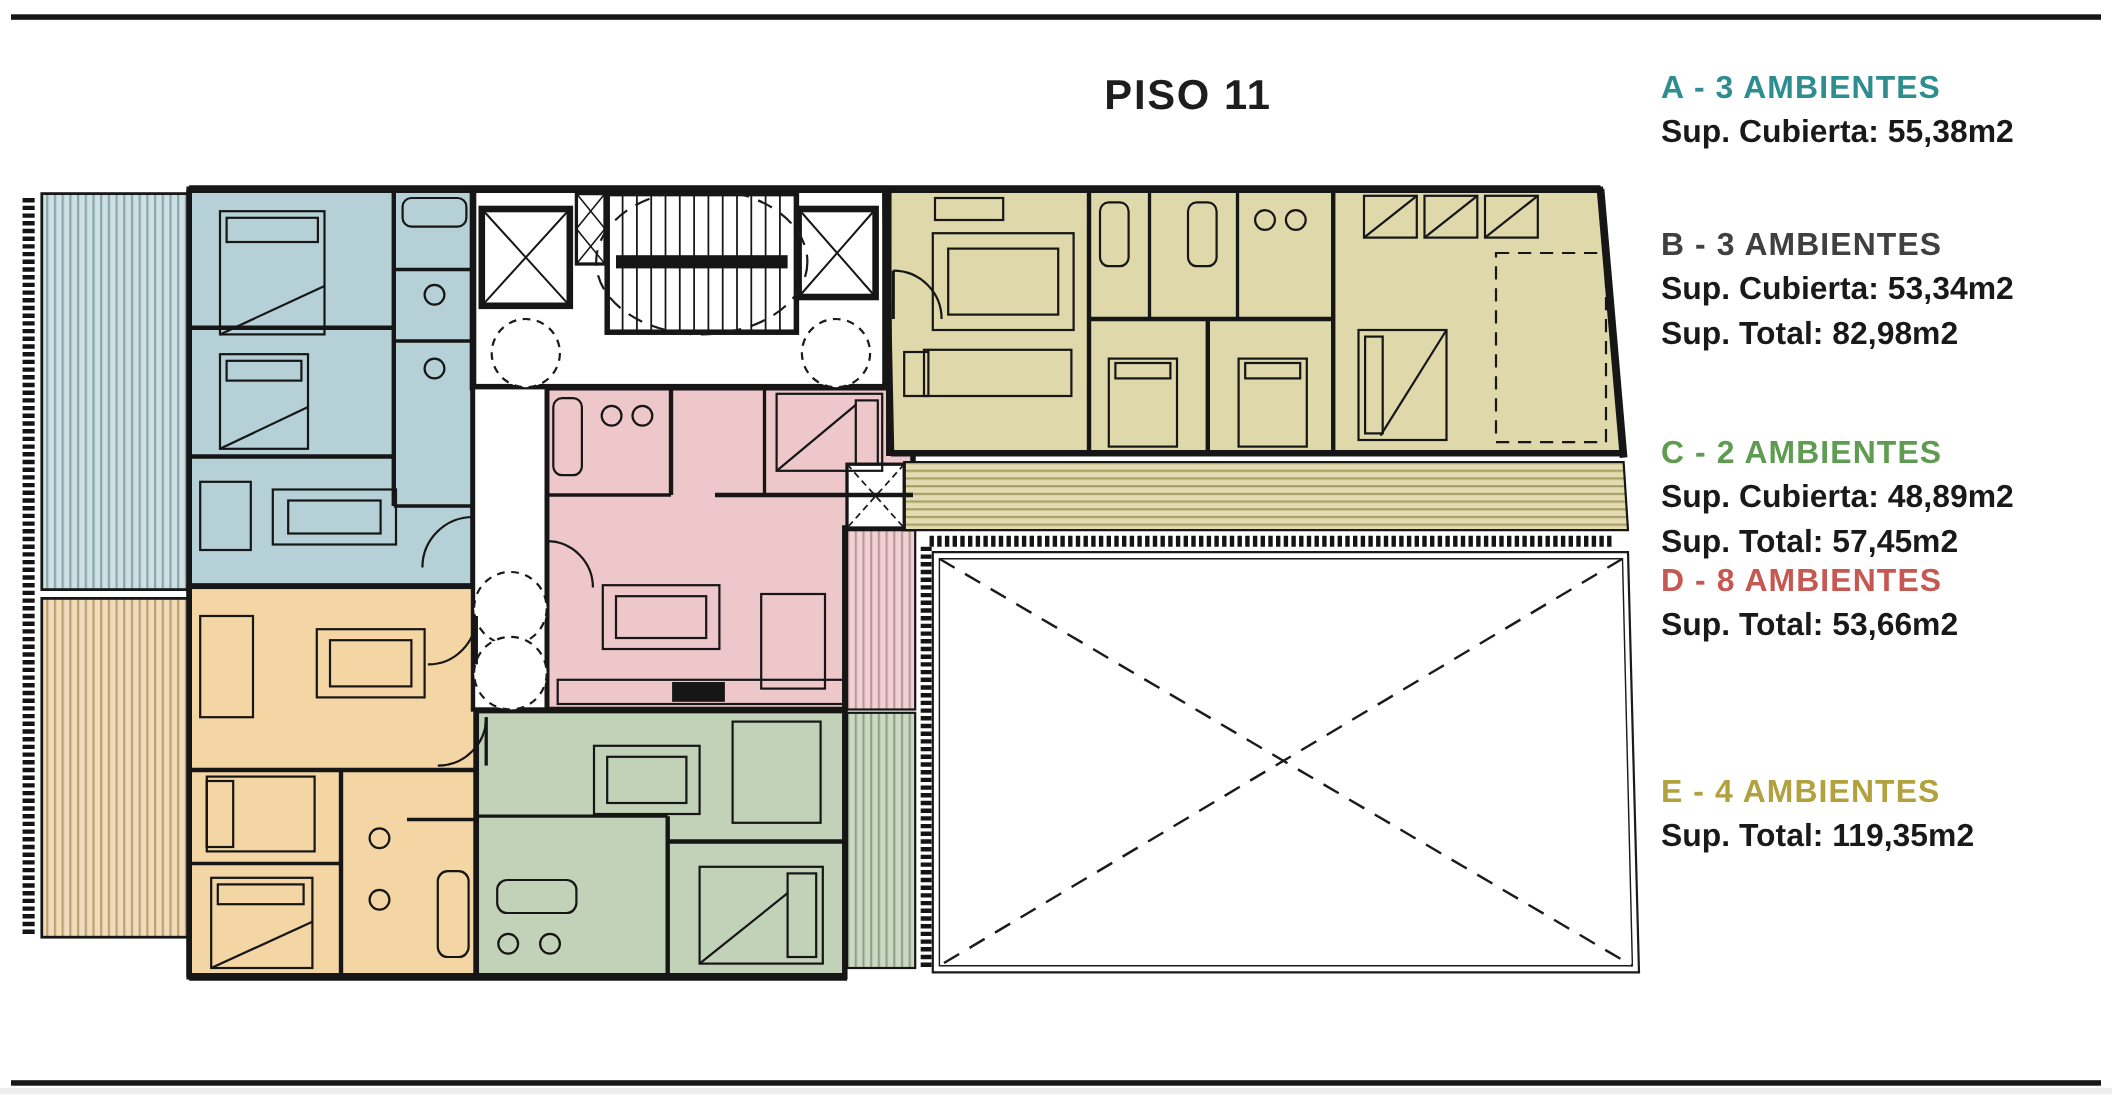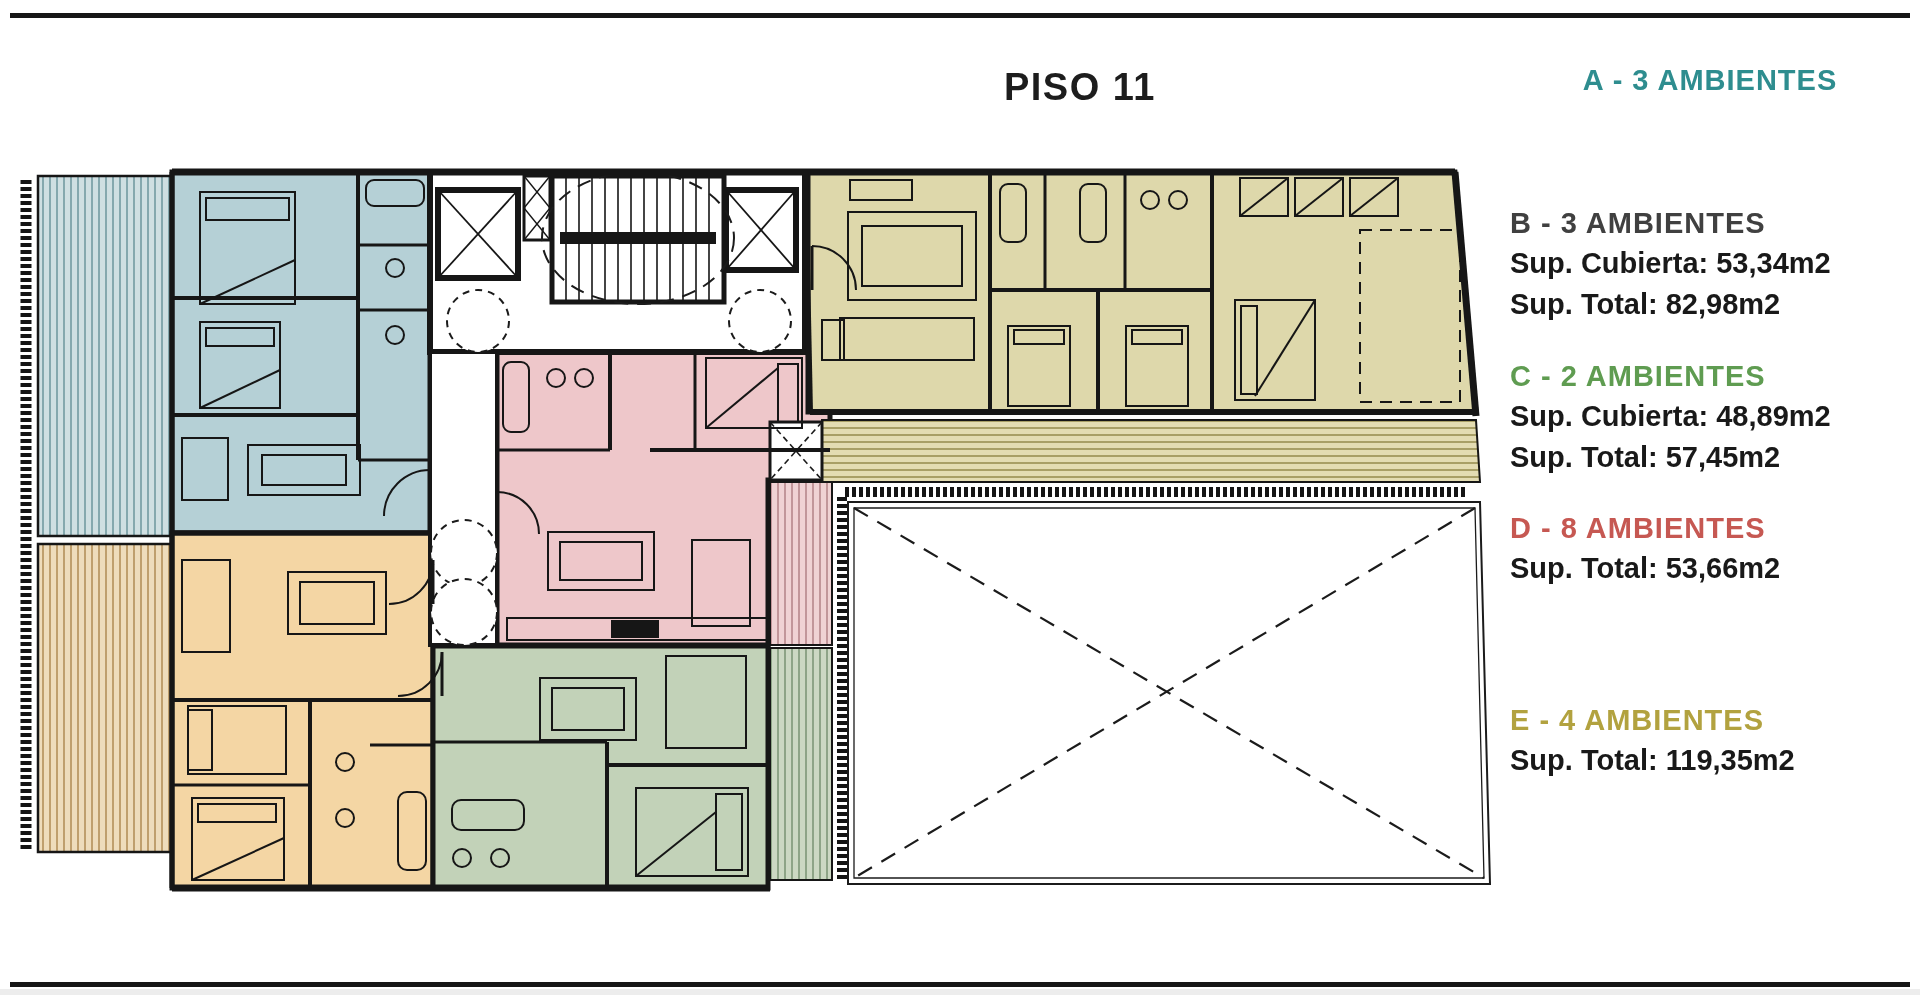--- a/index.html
+++ b/index.html
@@ -281,30 +281,31 @@
     <line x1="172" y1="888" x2="770" y2="888" stroke-width="7"></line>
     <line x1="172" y1="172" x2="172" y2="888" stroke-width="5"></line>
     <line x1="805" y1="172" x2="810" y2="412" stroke-width="6"></line>
     <line x1="810" y1="412" x2="1476" y2="412" stroke-width="6"></line>
     <line x1="430" y1="533" x2="172" y2="533" stroke-width="5"></line>
   </g>
 </svg>
 </div>
 
 <div id="legend">
-  <div class="leg-block" style="top:2px;text-align:center;">
+  <div class="leg-block" style="top:2px;">
     <div class="leg-head" style="color: rgb(46, 141, 143);">A - 3 AMBIENTES</div>
+    <div class="leg-line">Sup. Cubierta: 55,38m2</div>
   </div>
   <div class="leg-block" style="top:145px;">
     <div class="leg-head" style="color: #404040;">B - 3 AMBIENTES</div>
     <div class="leg-line">Sup. Cubierta: 53,34m2</div>
     <div class="leg-line">Sup. Total: 82,98m2</div>
   </div>
   <div class="leg-block" style="top:298px;">
-    <div class="leg-head" style="color: rgb(95, 156, 81);">C - 2 AMBIENTES</div>
+    <div class="leg-head" style="color: rgb(95, 156, 81); margin-top: 36px;">C - 2 AMBIENTES</div>
     <div class="leg-line">Sup. Cubierta: 48,89m2</div>
     <div class="leg-line">Sup. Total: 57,45m2</div>
   </div>
   <div class="leg-block" style="top:450px;">
     <div class="leg-head" style="color: rgb(198, 88, 82);">D - 8 AMBIENTES</div>
     <div class="leg-line">Sup. Total: 53,66m2</div>
   </div>
   <div class="leg-block" style="top:610px;margin-top:32px;">
     <div class="leg-head" style="color: rgb(178, 162, 63);">E - 4 AMBIENTES</div>
     <div class="leg-line">Sup. Total: 119,35m2</div>

